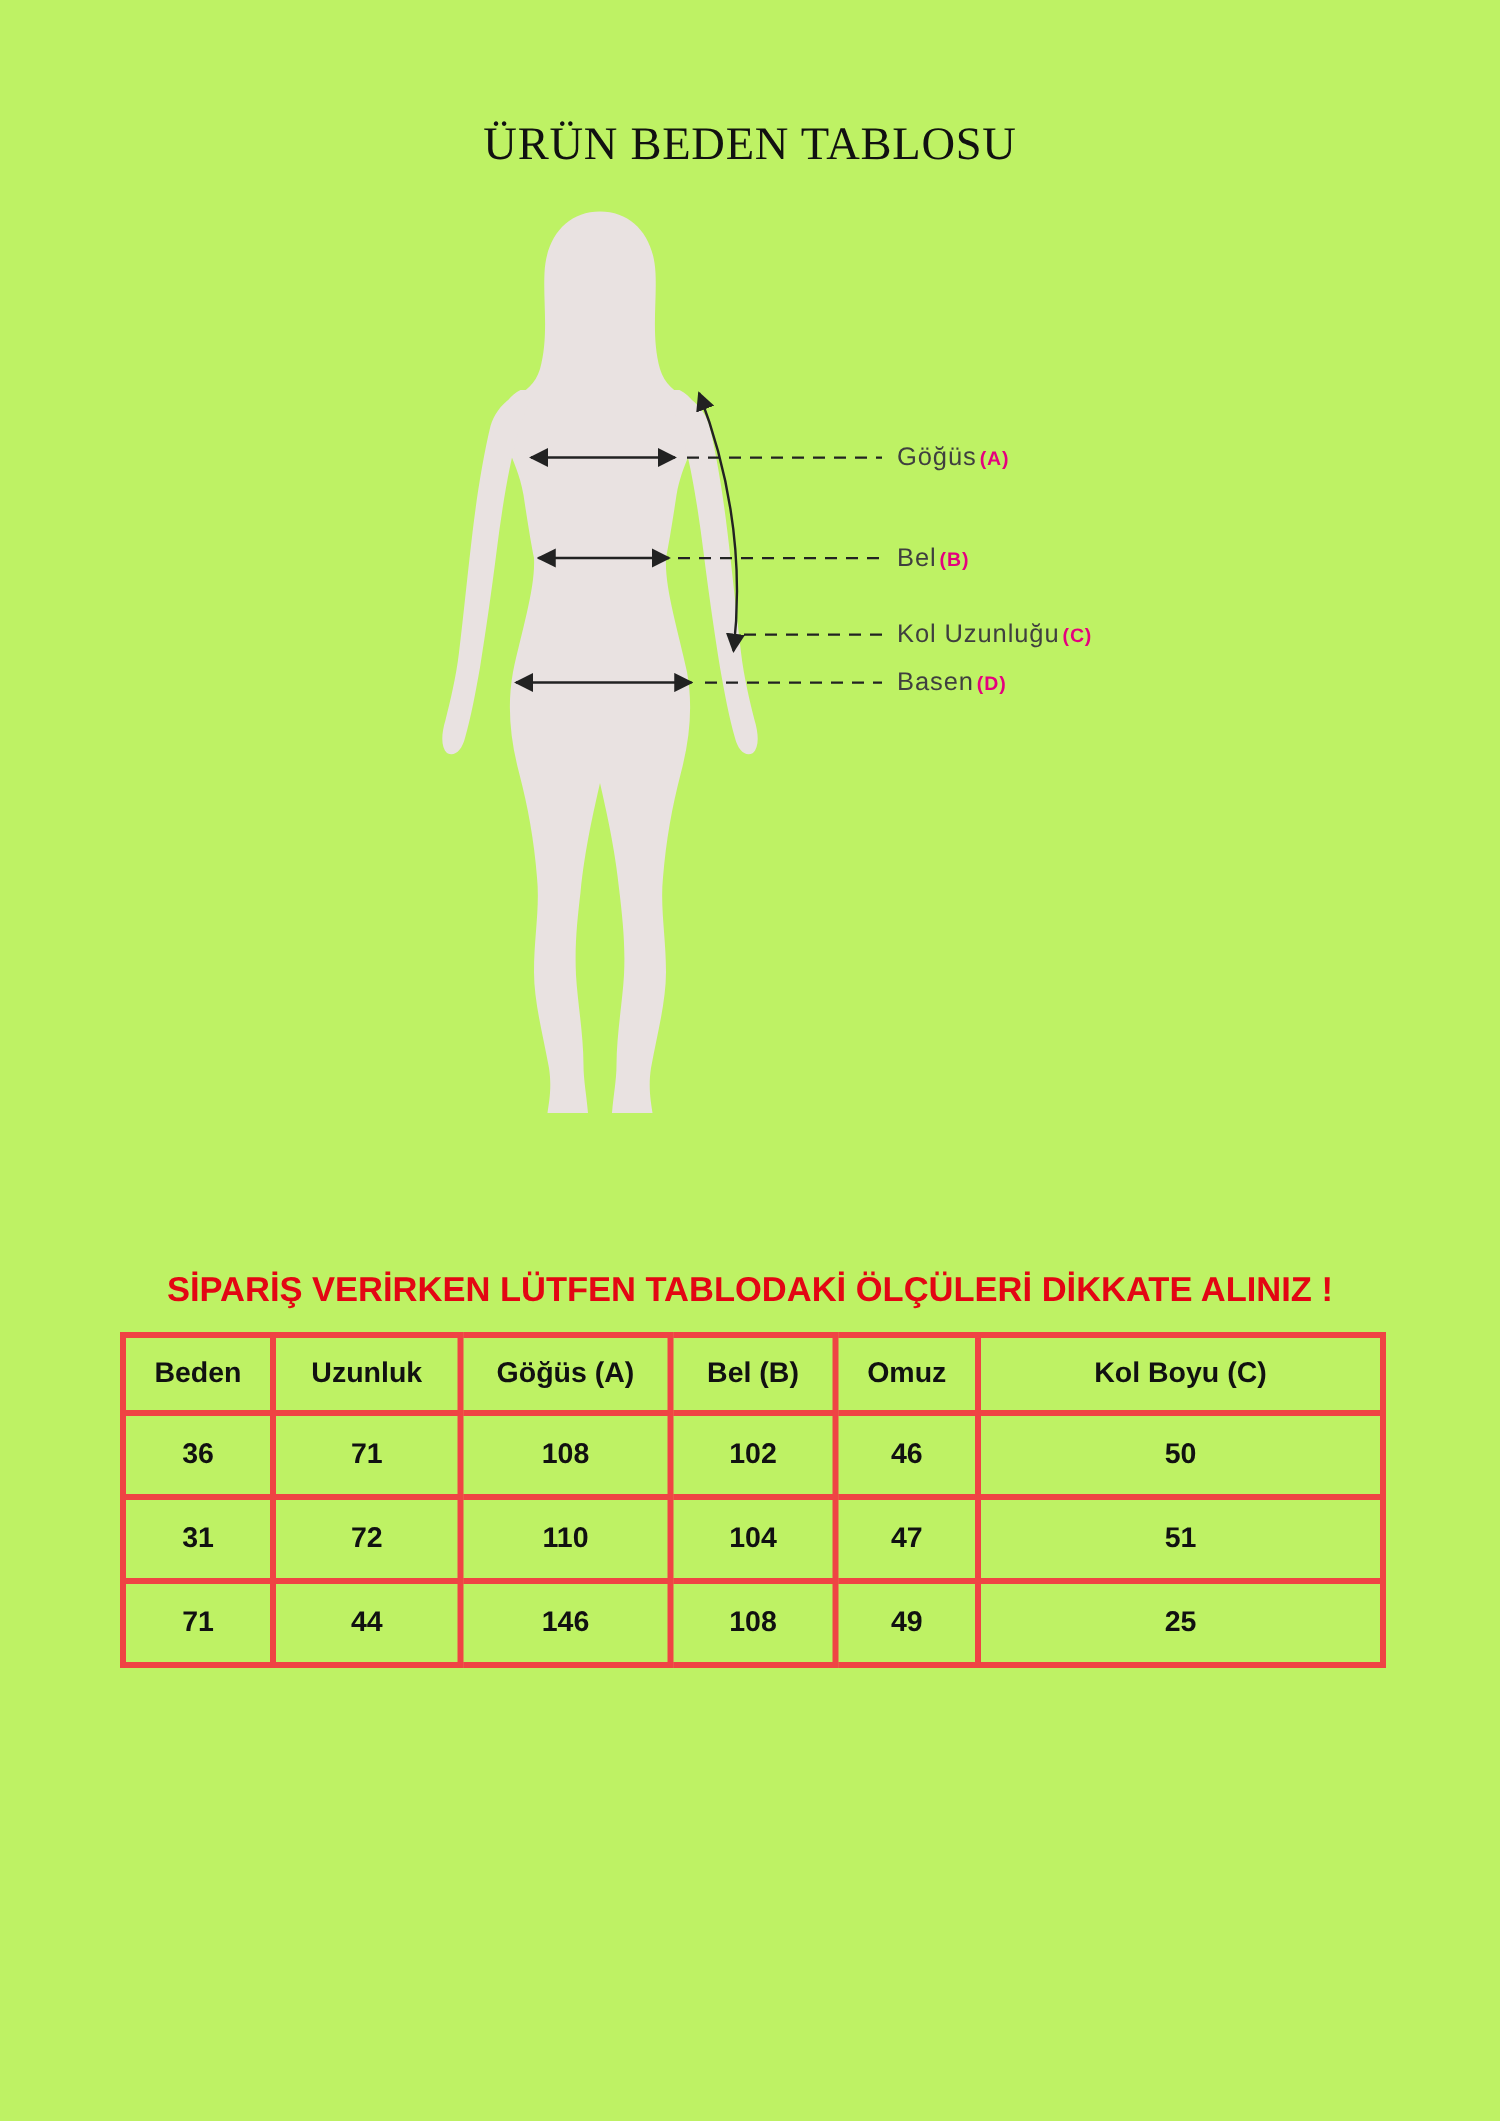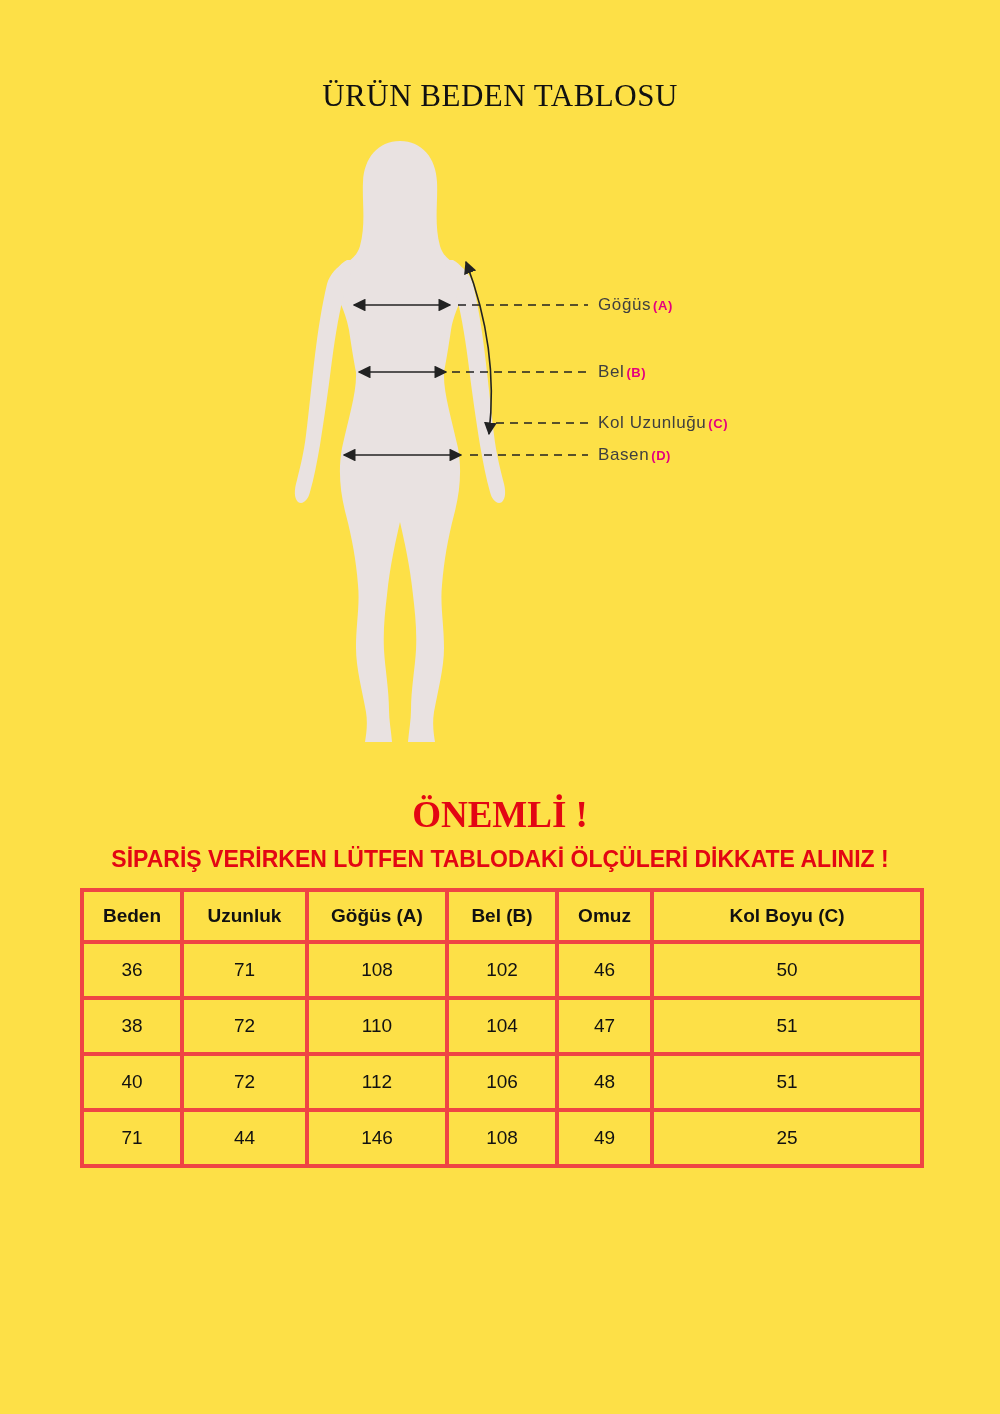--- a/index.html
+++ b/index.html
@@ -1,21 +1,21 @@
 <!DOCTYPE html>
 <html><head>
 <meta charset="utf-8">
 <style>
   * { margin: 0; padding: 0; box-sizing: border-box; }
   html, body { background: #ffffff; }
   .page {
     position: relative;
     width: 1000px;
     height: 1414px;
-    background: #fde047;
+    background: #bef264;
     font-family: "Liberation Sans", sans-serif;
     overflow: hidden;
     margin: 0 auto;
   }
   .page-title {
     position: absolute;
     top: 78px; left: 0;
     width: 100%;
     text-align: center;
     font-family: "Liberation Serif", serif;
@@ -77,21 +77,21 @@
     font-family: "Liberation Sans", sans-serif;
     font-size: 19px;
     color: #111111;
   }
   table.size-table th, table.size-table td {
     border: 4px solid #ef4444;
     text-align: center;
     vertical-align: middle;
   }
   table.size-table th { height: 52px; font-weight: bold; }
-  table.size-table td { height: 56px; font-weight: normal; }
+  table.size-table td { height: 56px; font-weight: bold; }
   .col-beden   { width: 100px; }
   .col-uzunluk { width: 125px; }
   .col-gogus   { width: 140px; }
   .col-bel     { width: 110px; }
   .col-omuz    { width: 95px;  }
   .col-kol     { width: 270px; }
 </style>
 </head>
 <body>
 
@@ -193,21 +193,20 @@
   <div class="measure-label label-bel">
     <span>Bel</span><span class="letter">(B)</span>
   </div>
   <div class="measure-label label-kol">
     <span>Kol Uzunluğu</span><span class="letter">(C)</span>
   </div>
   <div class="measure-label label-basen">
     <span>Basen</span><span class="letter">(D)</span>
   </div>
 
-  <div class="important-heading">ÖNEMLİ !</div>
   <div class="warning-line">SİPARİŞ VERİRKEN LÜTFEN TABLODAKİ ÖLÇÜLERİ DİKKATE ALINIZ !</div>
 
   <table class="size-table">
     <colgroup>
       <col class="col-beden">
         <col class="col-uzunluk">
         <col class="col-gogus">
         <col class="col-bel">
         <col class="col-omuz">
         <col class="col-kol">
@@ -225,33 +224,25 @@
     <tbody>
       <tr>
         <td>36</td>
         <td>71</td>
         <td>108</td>
         <td>102</td>
         <td>46</td>
         <td>50</td>
       </tr>
       <tr>
-        <td>38</td>
+        <td>31</td>
         <td>72</td>
         <td>110</td>
         <td>104</td>
         <td>47</td>
-        <td>51</td>
-      </tr>
-      <tr>
-        <td>40</td>
-        <td>72</td>
-        <td>112</td>
-        <td>106</td>
-        <td>48</td>
         <td>51</td>
       </tr>
       <tr>
         <td>71</td>
         <td>44</td>
         <td>146</td>
         <td>108</td>
         <td>49</td>
         <td>25</td>
       </tr>

